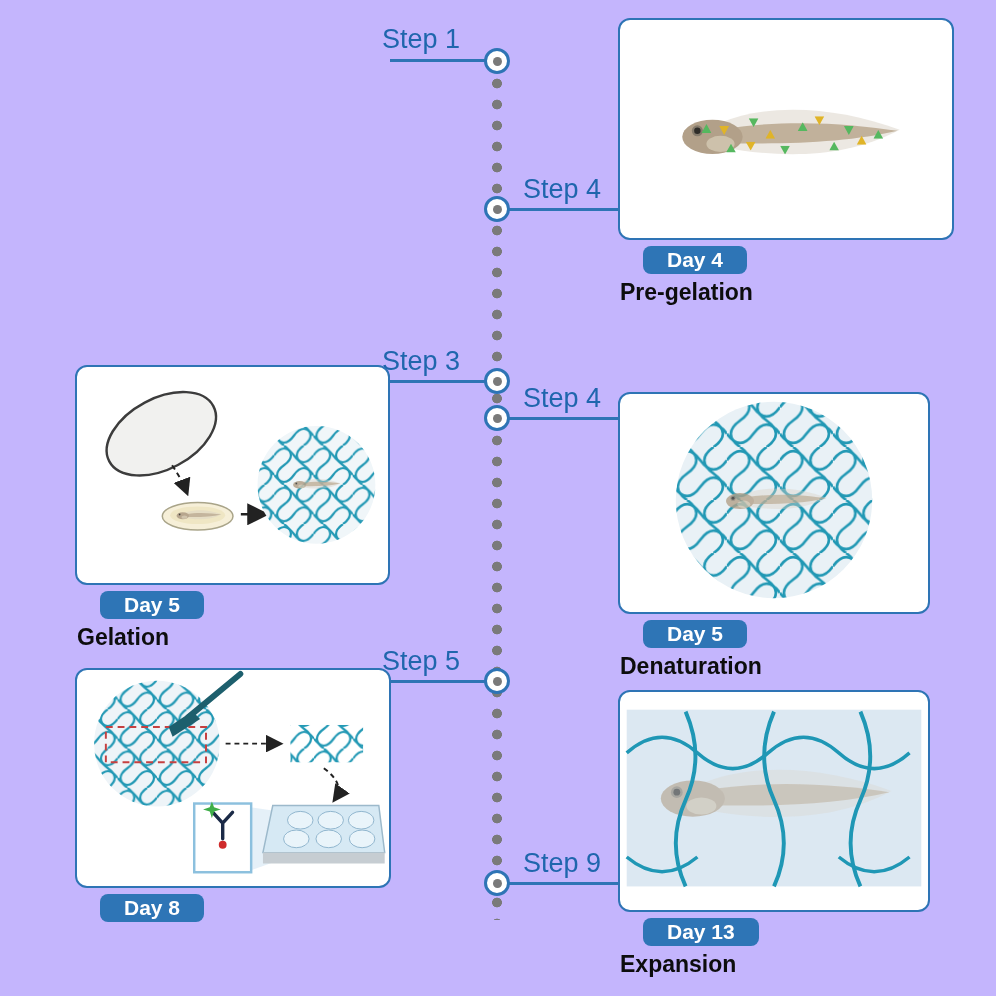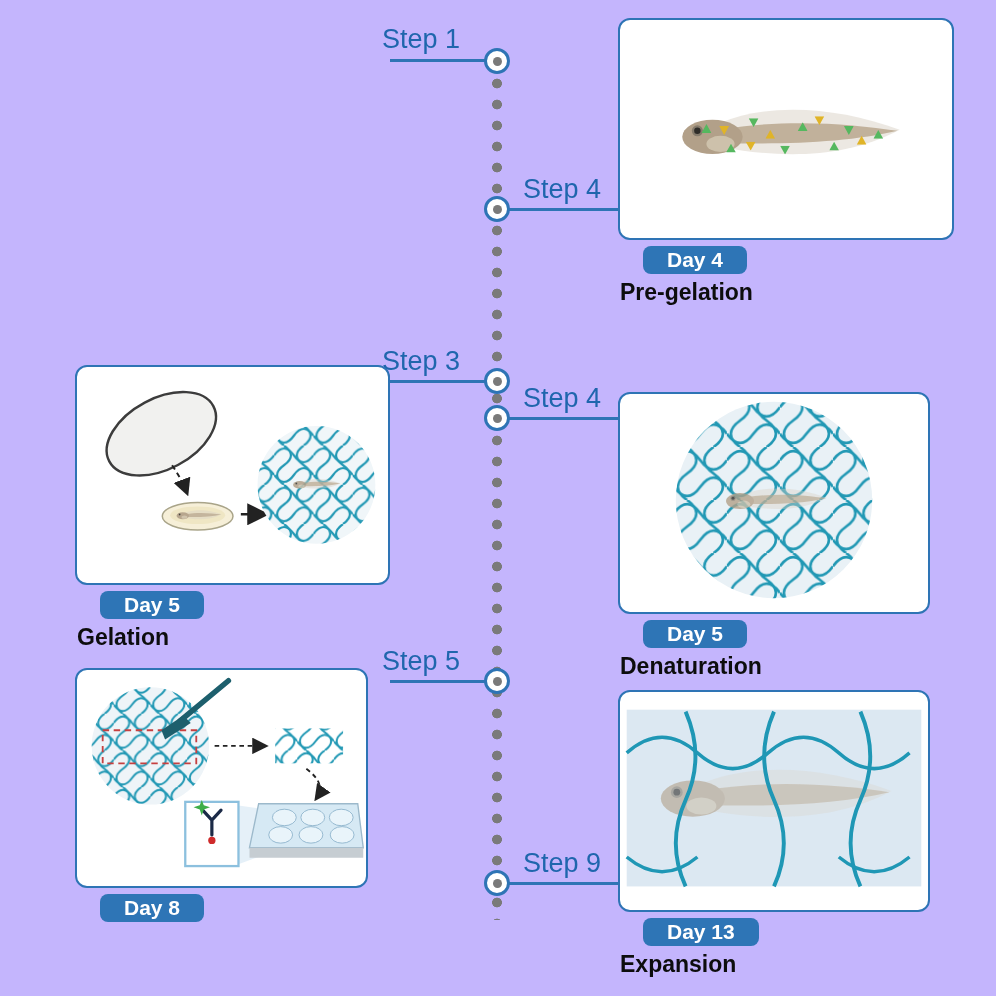--- a/index.html
+++ b/index.html
@@ -159,21 +159,21 @@
           <circle cx="156" cy="108" r="100" fill="#e9f1f6"></circle>
           <circle cx="156" cy="108" r="100" fill="url(#meshBig)"></circle>
         </g>
         <use href="#tadpole" x="100" y="90" width="115" height="38" opacity="0.8"></use>
       </svg>
     </div>
     <div class="badge">Day 5</div>
     <div class="ptitle">Denaturation</div>
   </section>
 
-  <section class="panel" style="left:75px;top:668px;width:293px">
+  <section class="panel" style="left:75px;top:668px;width:316px">
     <div class="imgbox" style="height:220px">
       <svg viewBox="0 0 315 220">
         <g>
           <circle cx="80" cy="75" r="64" fill="#eef4f8"></circle>
           <circle cx="80" cy="75" r="64" fill="url(#mesh)"></circle>
         </g>
         <rect x="28" y="58" width="102" height="36" fill="none" stroke="#c64040" stroke-width="2" stroke-dasharray="7 5"></rect>
         <g>
           <line x1="165" y1="4" x2="112" y2="48" stroke="#1d5f6d" stroke-width="6" stroke-linecap="round"></line>
           <polygon points="116,42 124,50 96,68 92,58" fill="#1d5f6d"></polygon>

